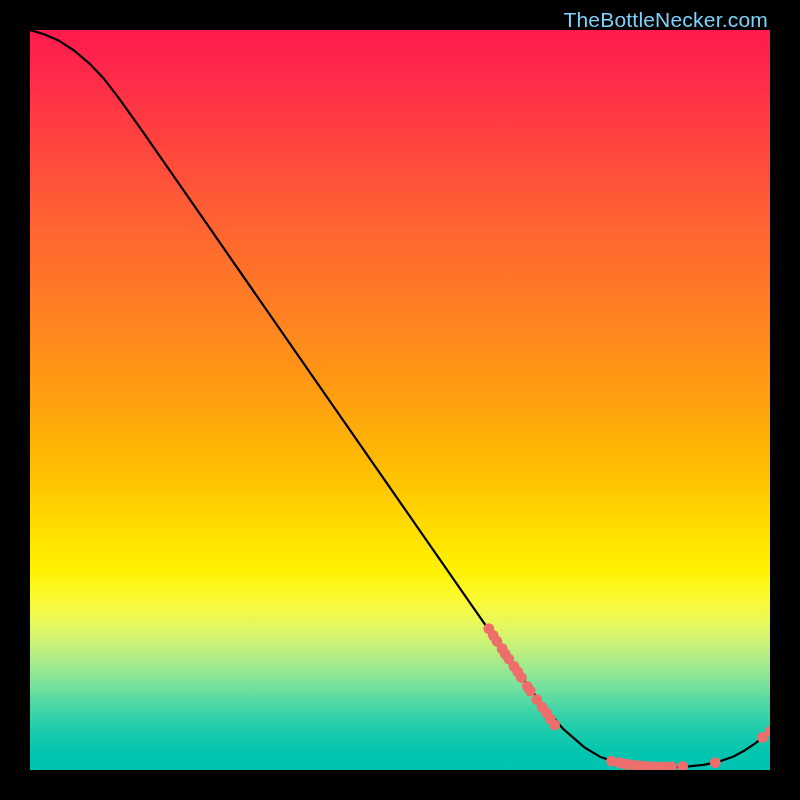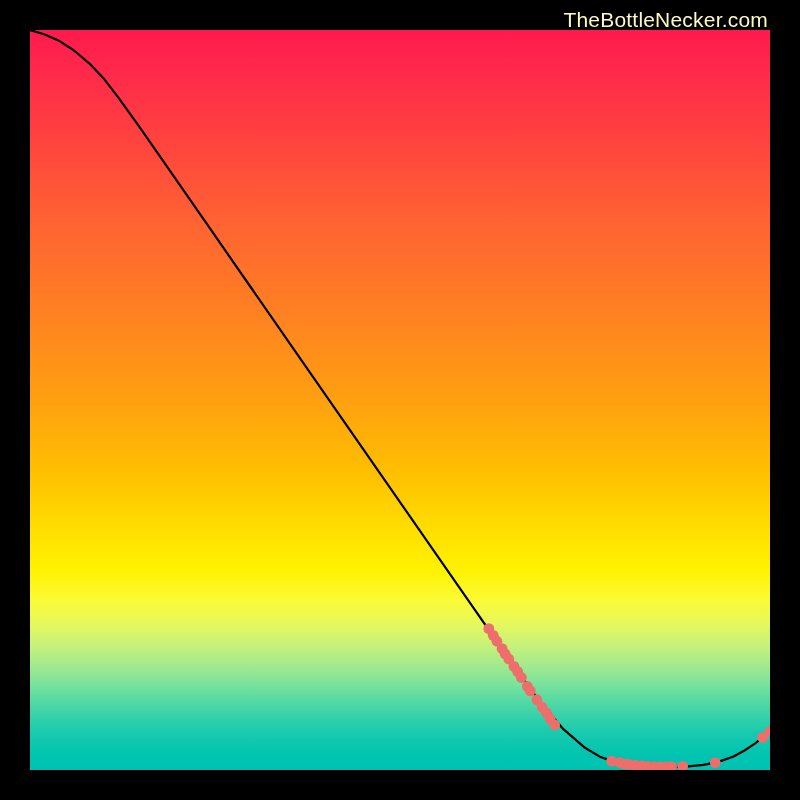--- a/index.html
+++ b/index.html
@@ -43,21 +43,21 @@
       #40d4a8 92%,
       #18caae 95%,
       #00c4b0 98%,
       #00c2b2 100%
     );
   }
   .watermark {
     position: absolute;
     top: 8px;
     right: 32px;
-    color: #fef9c3;
+    color: #7dd3fc;
     font-size: 21px;
     font-weight: 500;
     letter-spacing: 0.2px;
     z-index: 10;
     text-align: center;
   }
   svg.plot {
     position: absolute;
     inset: 0;
     width: 100%;

